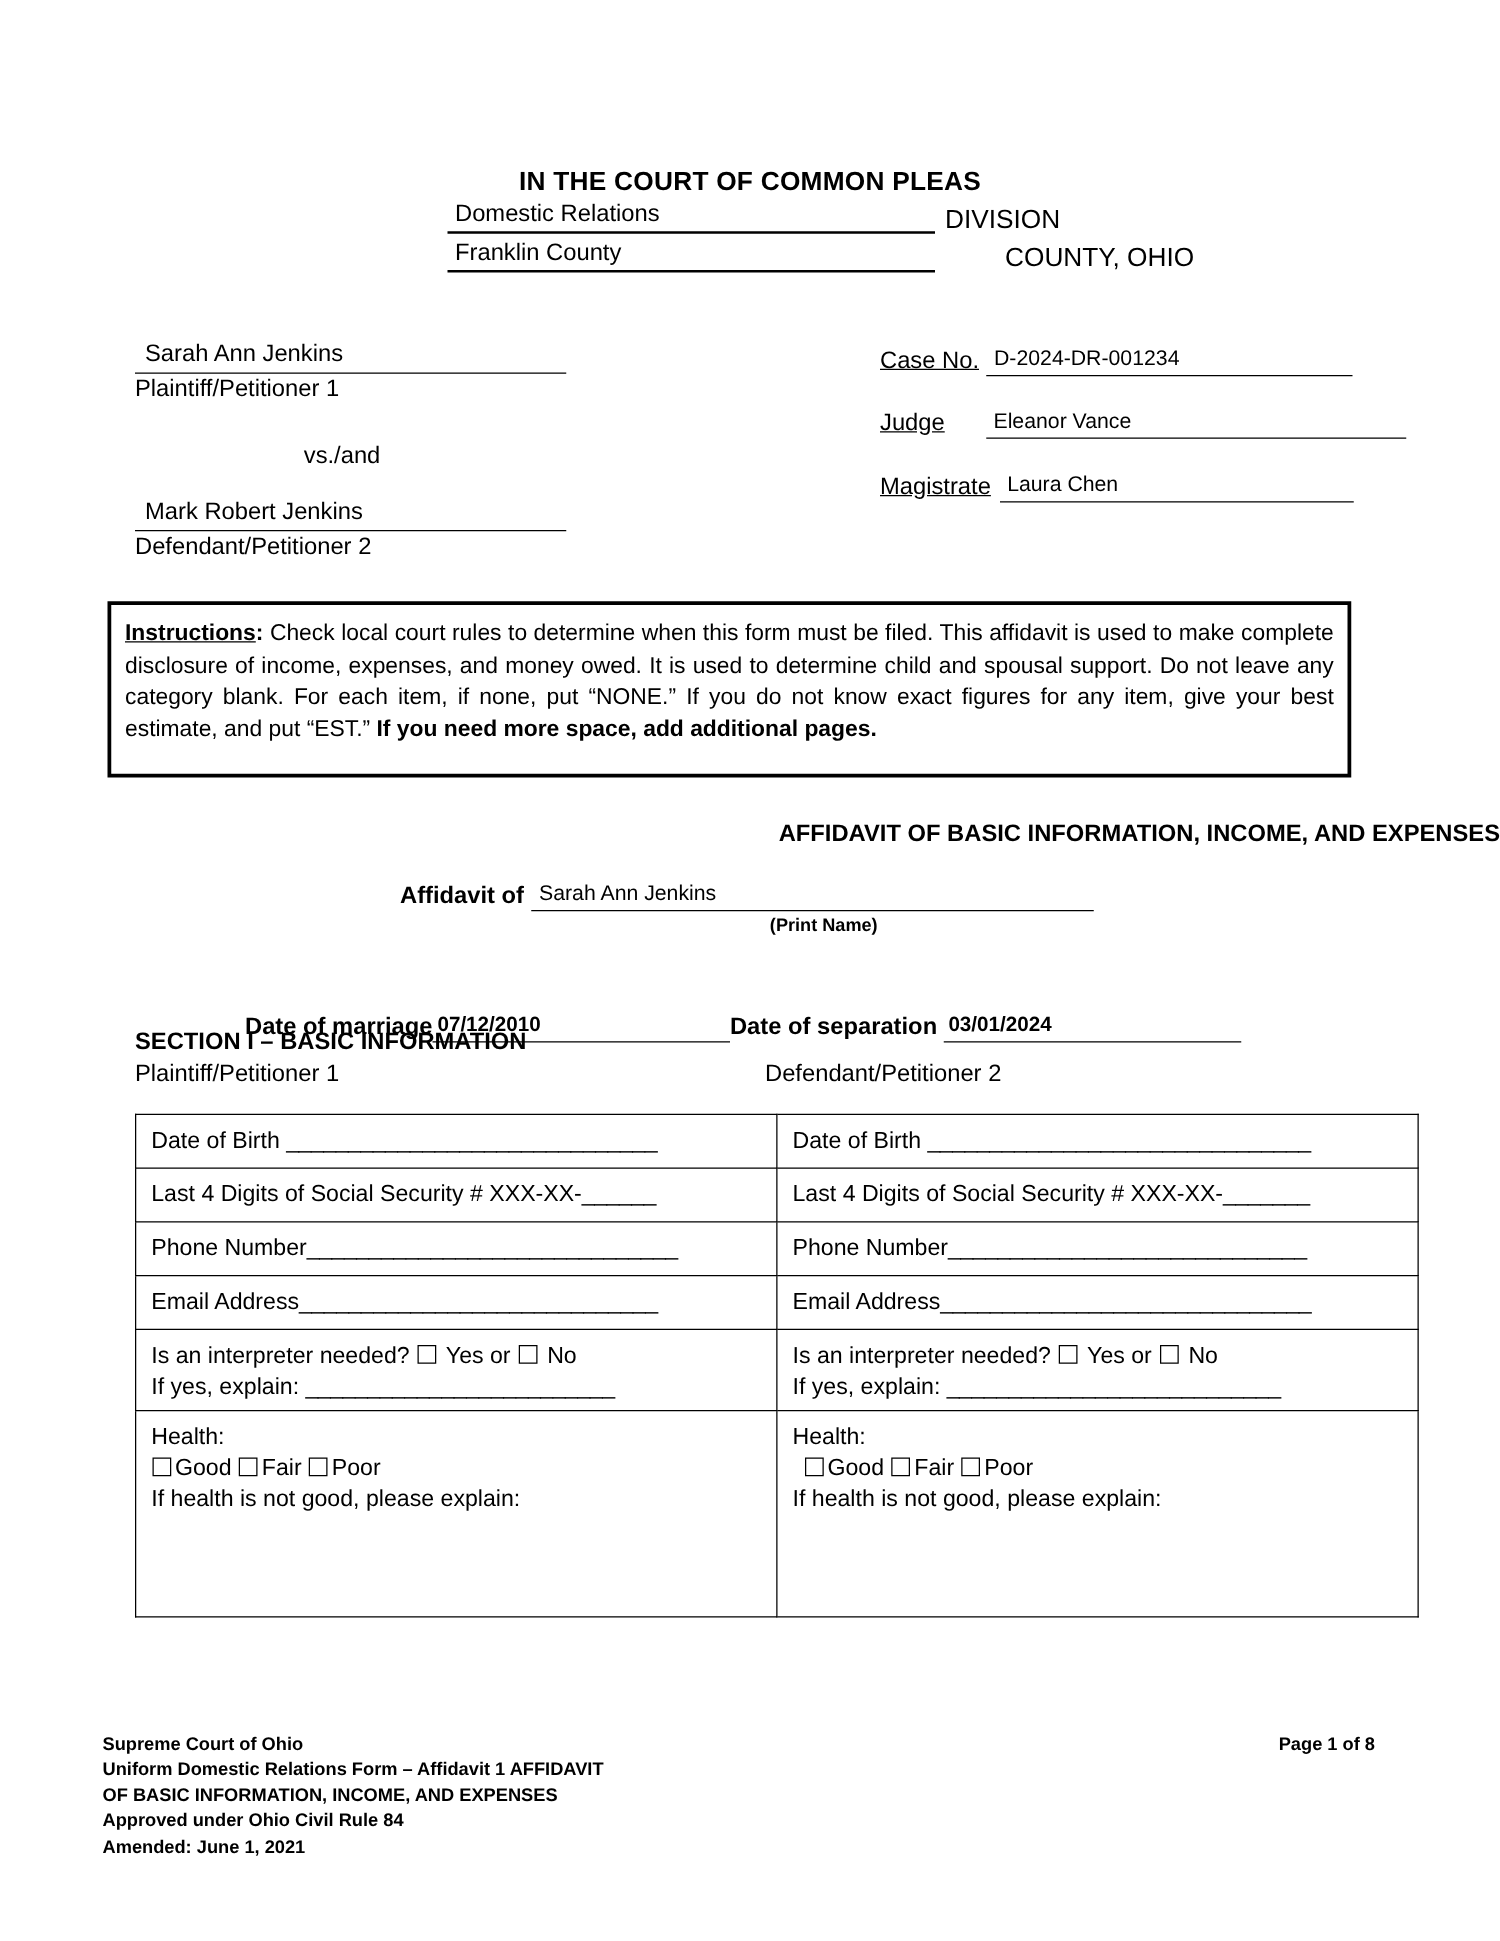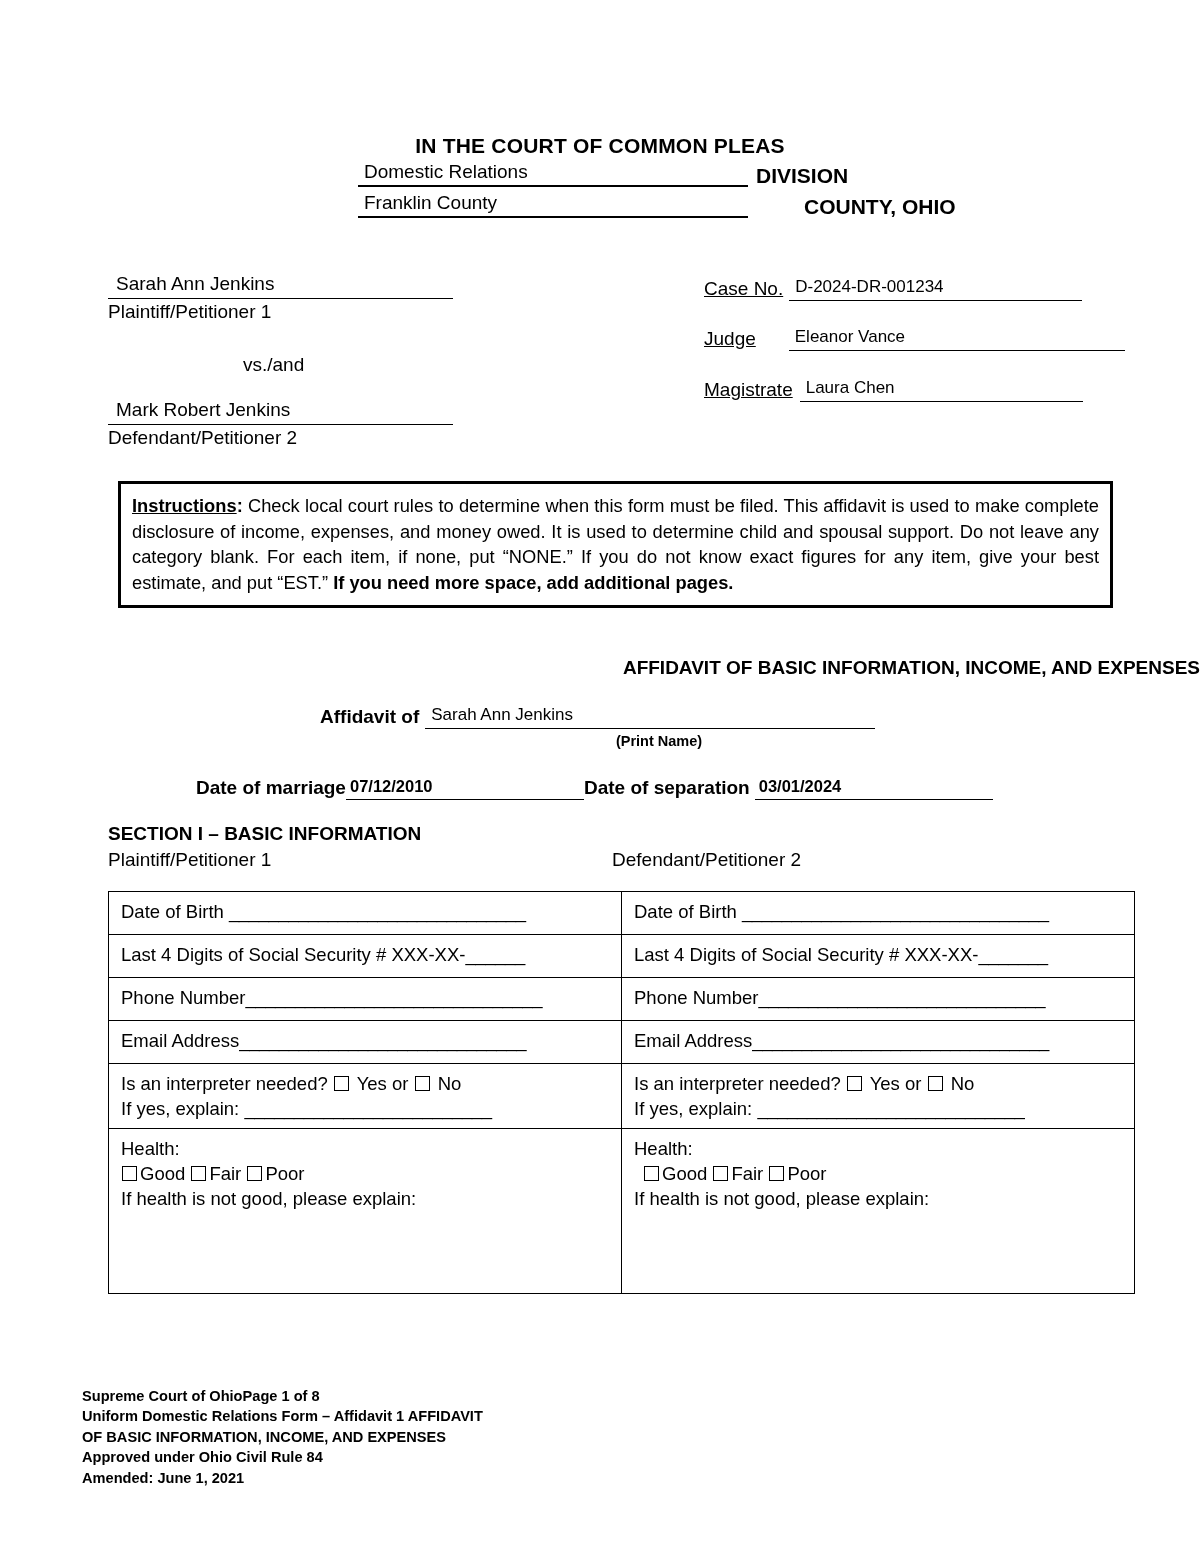--- a/index.html
+++ b/index.html
@@ -45,21 +45,21 @@
   }
   .hdr-fill span {
     position: absolute;
     left: 6px;
     bottom: 2px;
     font-size: 19px;
     white-space: nowrap;
   }
   .hdr-label {
     font-size: 21px;
-    font-weight: bold;
+    font-weight: normal;
     margin-left: 8px;
     line-height: 22px;
     white-space: nowrap;
   }
 
   
   .party-block { position: absolute; }
   .party-fill {
     position: relative;
     border-bottom: 1.6px solid #000;
@@ -108,26 +108,26 @@
     position: absolute;
     left: 6px;
     bottom: 3px;
     font-size: 17px;
     white-space: nowrap;
   }
 
   
   .instructions {
     position: absolute;
-    left: 118px;
+    left: 86px;
     top: 481px;
     width: 995px;
     box-sizing: border-box;
     border: 3px solid #000;
-    padding: 9px 11px 10px 11px;
+    padding: 9px 11px 24px 11px;
     font-size: 18.3px;
     line-height: 25.5px;
     text-align: justify;
   }
   .instructions .ins-head {
     font-weight: bold;
     text-decoration: underline;
   }
   .instructions .ins-bold {
     font-weight: bold;
@@ -268,21 +268,21 @@
     position: absolute;
     left: 82px;
     top: 1386px;
     width: 1018px;
     font-size: 14.6px;
     font-weight: bold;
     line-height: 20.4px;
   }
   .footer .top-line {
     display: flex;
-    justify-content: flex-start;
+    justify-content: space-between;
   }
 </style>
 </head>
 <body>
 
 <div class="page">
 
   <div class="court-title">IN THE COURT OF COMMON PLEAS</div>
 
   <div class="hdr-row" style="left:358px; top:161px;">
@@ -345,21 +345,21 @@
   <div class="affidavit-of">
     <div class="lbl">Affidavit of</div>
     <div class="fill">
       <span>Sarah Ann Jenkins</span>
     </div>
   </div>
   <div class="print-name">(Print Name)</div>
 
   <div class="dates-row">
     <div class="lbl">Date of marriage</div>
-    <div class="fill" style="width:238px;">
+    <div class="fill" style="width:238px;margin-top:34px;">
       <span>07/12/2010</span>
     </div>
     <div class="lbl">Date of separation</div>
     <div class="fill" style="width:238px; margin-left:5px;">
       <span>03/01/2024</span>
     </div>
   </div>
 
   <div class="section-head">SECTION I – BASIC INFORMATION</div>
   <div class="col-head-left">Plaintiff/Petitioner 1</div>

